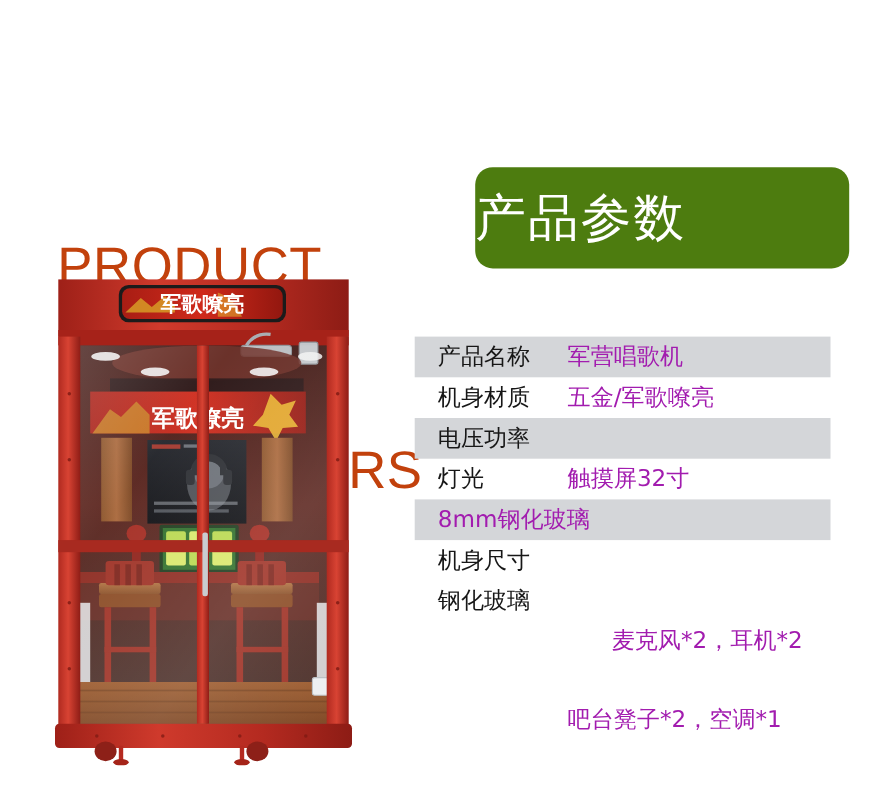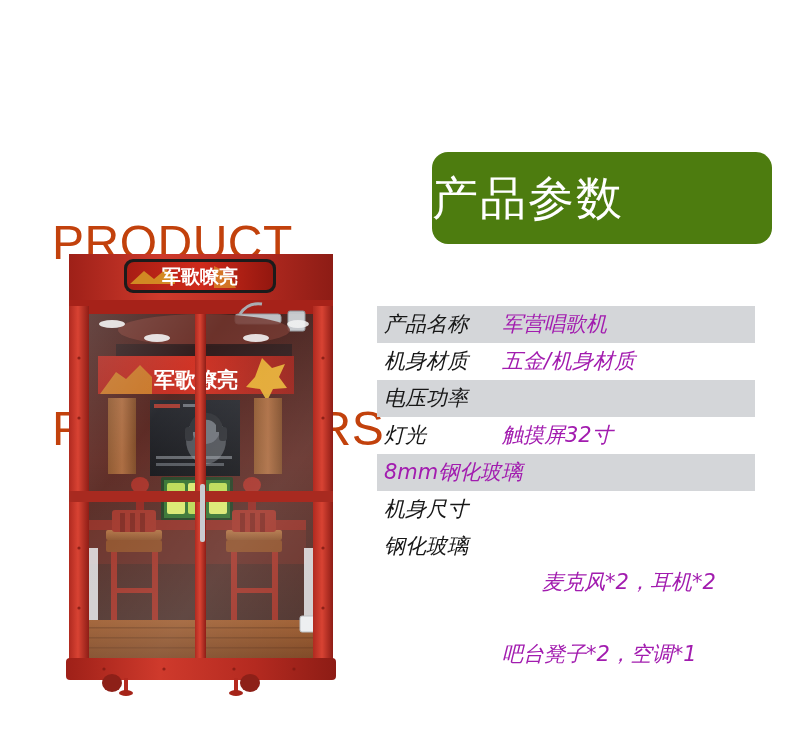--- a/index.html
+++ b/index.html
@@ -59,22 +59,21 @@
     position: absolute;
     left: 377px;
     top: 306px;
     width: 378px;
   }
   .spec-row {
     display: flex;
     align-items: flex-start;
     height: 37px;
     box-sizing: border-box;
-    padding-left: 7px;
-    font-style: italic;
+    padding-left: 21px;
   }
   .spec-row.shaded { background: #d4d6d9; }
   .spec-row.tall { height: 68px; }
   .spec-label {
     width: 118px;
     flex: 0 0 118px;
     color: #171717;
     font-size: 21px;
     line-height: 36px;
     font-family: "DejaVu Sans", "Liberation Sans", sans-serif;
@@ -85,21 +84,21 @@
     font-size: 21px;
     line-height: 36px;
     font-family: "DejaVu Sans", "Liberation Sans", sans-serif;
     white-space: pre;
   }
   .spec-value .v2 { display: block; }
 
   
   .product-photo {
     position: absolute;
-    left: 64px;
+    left: 48px;
     top: 248px;
     width: 280px;
     height: 448px;
   }
   .product-photo svg { display: block; }
 </style>
 </head>
 <body>
 
 <div class="heading">
@@ -113,21 +112,21 @@
 
 <div class="spec-table">
 
   <div class="spec-row shaded">
     <span class="spec-label">产品名称</span>
     <span class="spec-value">军营唱歌机</span>
   </div>
 
   <div class="spec-row">
     <span class="spec-label">机身材质</span>
-    <span class="spec-value">五金/机身材质</span>
+    <span class="spec-value">五金/军歌嘹亮</span>
   </div>
 
   <div class="spec-row shaded">
     <span class="spec-label">电压功率</span>
   </div>
 
   <div class="spec-row">
     <span class="spec-label">灯光</span>
     <span class="spec-value">触摸屏32寸</span>
   </div>

